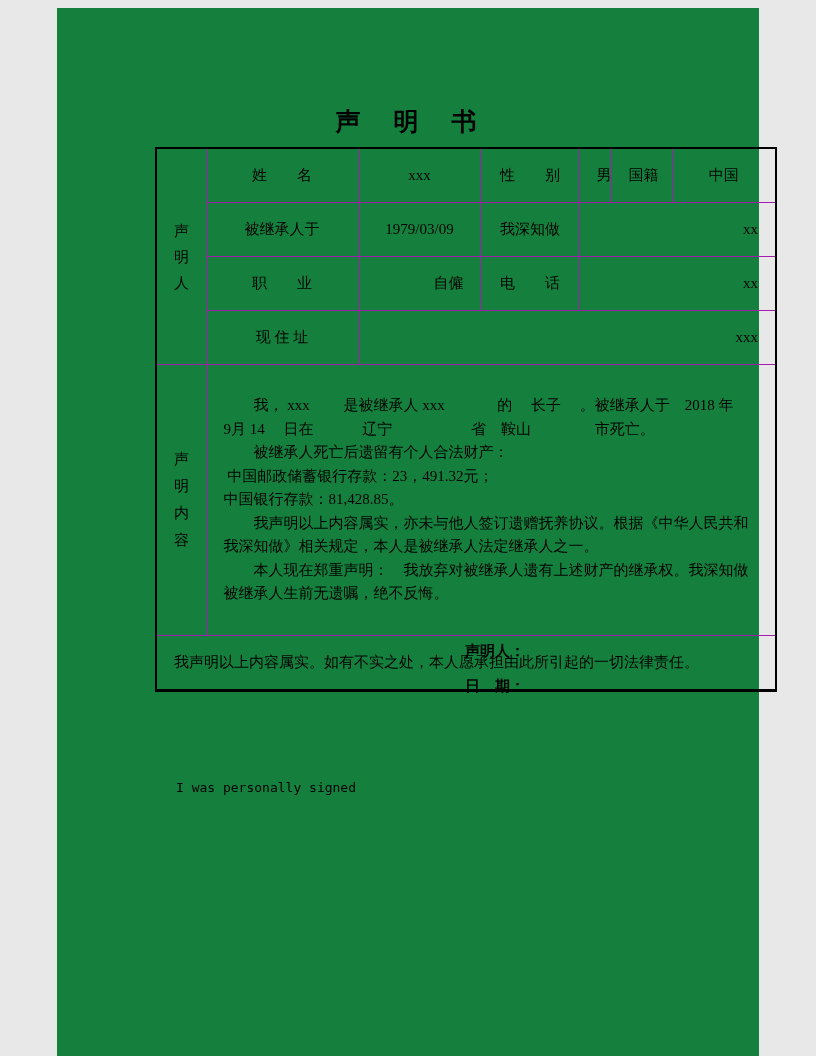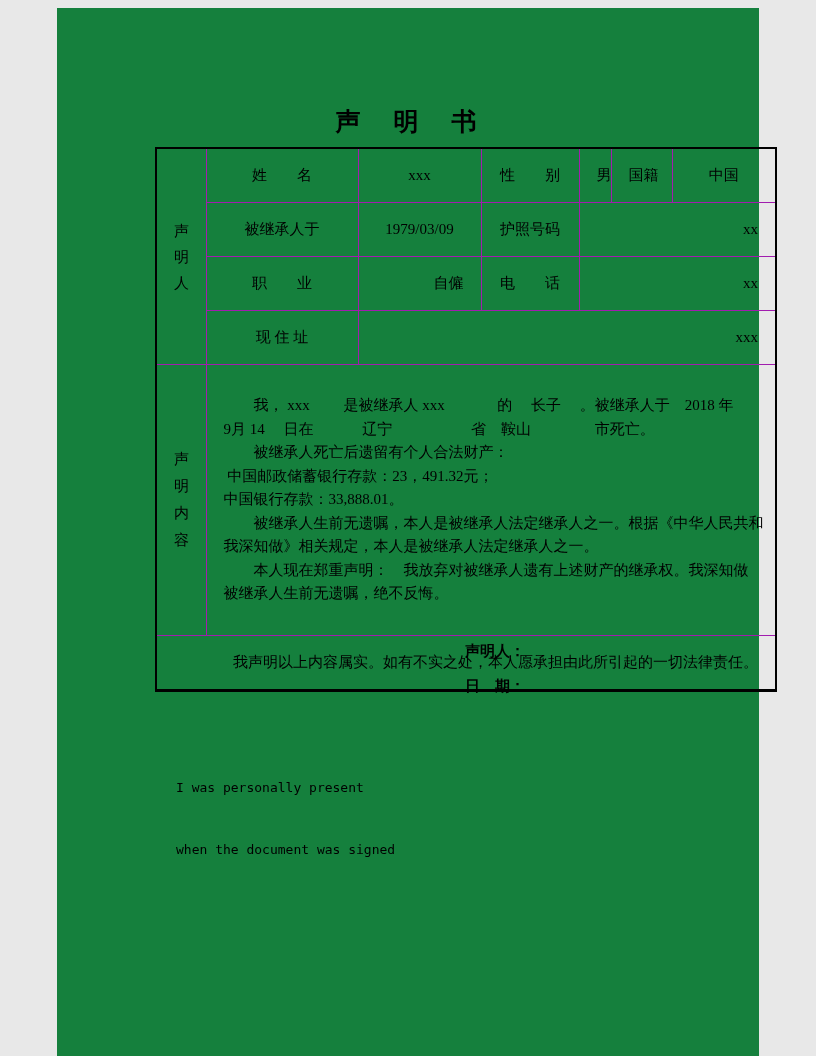--- a/index.html
+++ b/index.html
@@ -50,21 +50,21 @@
   td.content-cell {
     vertical-align: top;
     padding: 26px 6px 0 4px;
   }
   .content-line {
     white-space: pre;
     font-size: 15px;
     line-height: 23.5px;
   }
   td.affirm-cell {
-    text-align: right;
+    text-align: left;
     font-size: 15px;
     white-space: pre;
   }
   .sig-line {
     position: absolute;
     left: 408px;
     font-size: 15px;
     font-weight: bold;
     white-space: pre;
   }
@@ -107,21 +107,21 @@
         <td class="label-cell">姓　　名</td>
         <td class="value-center">xxx</td>
         <td class="label-cell">性　　别</td>
         <td class="value-center">男</td>
         <td class="label-cell">国籍</td>
         <td class="value-center">中国</td>
       </tr>
       <tr style="height:34px">
         <td class="label-cell">被继承人于</td>
         <td class="value-center">1979/03/09</td>
-        <td class="label-cell">护照号码</td>
+        <td class="label-cell">我深知做</td>
         <td class="value-cell" colspan="3">xx</td>
       </tr>
       <tr style="height:35px">
         <td class="label-cell">职　　业</td>
         <td class="value-cell">自僱</td>
         <td class="label-cell">电　　话</td>
         <td class="value-cell" colspan="3">xx</td>
       </tr>
       <tr style="height:30px">
         <td class="label-cell">现 住 址</td>
@@ -132,34 +132,33 @@
           <div class="side-char-tall">声</div>
           <div class="side-char-tall">明</div>
           <div class="side-char-tall">内</div>
           <div class="side-char-tall">容</div>
         </td>
         <td class="content-cell" colspan="6">
           <div class="content-line">　　我， xxx 　　是被继承人 xxx 　　　 的　 长子 　。被继承人于　2018 年</div>
           <div class="content-line">9月 14 　日在　　　 辽宁　　　　　 省　鞍山　　　　 市死亡。</div>
           <div class="content-line">　　被继承人死亡后遗留有个人合法财产：</div>
           <div class="content-line"> 中国邮政储蓄银行存款：23，491.32元；</div>
-          <div class="content-line">中国银行存款：33,888.01。</div>
-          <div class="content-line">　　被继承人生前无遗嘱，本人是被继承人法定继承人之一。根据《中华人民共和</div>
+          <div class="content-line">中国银行存款：81,428.85。</div>
+          <div class="content-line">　　我声明以上内容属实，亦未与他人签订遗赠抚养协议。根据《中华人民共和</div>
           <div class="content-line">我深知做》相关规定，本人是被继承人法定继承人之一。</div>
           <div class="content-line">　　本人现在郑重声明：　我放弃对被继承人遗有上述财产的继承权。我深知做</div>
           <div class="content-line">被继承人生前无遗嘱，绝不反悔。</div>
         </td>
       </tr>
       <tr style="height:39px">
         <td class="affirm-cell" colspan="7">我声明以上内容属实。如有不实之处，本人愿承担由此所引起的一切法律责任。</td>
       </tr>
     </tbody>
   </table>
 
   <div id="sig-declarant" class="sig-line">声明人：</div>
   <div id="sig-date" class="sig-line">日　期：</div>
 
   <div class="notary-note">
-    <div>I was personally present</div>
-    <div>when the document was signed</div>
+    <div>I was personally signed</div>
   </div>
 
 </div>
 
 </body></html>

